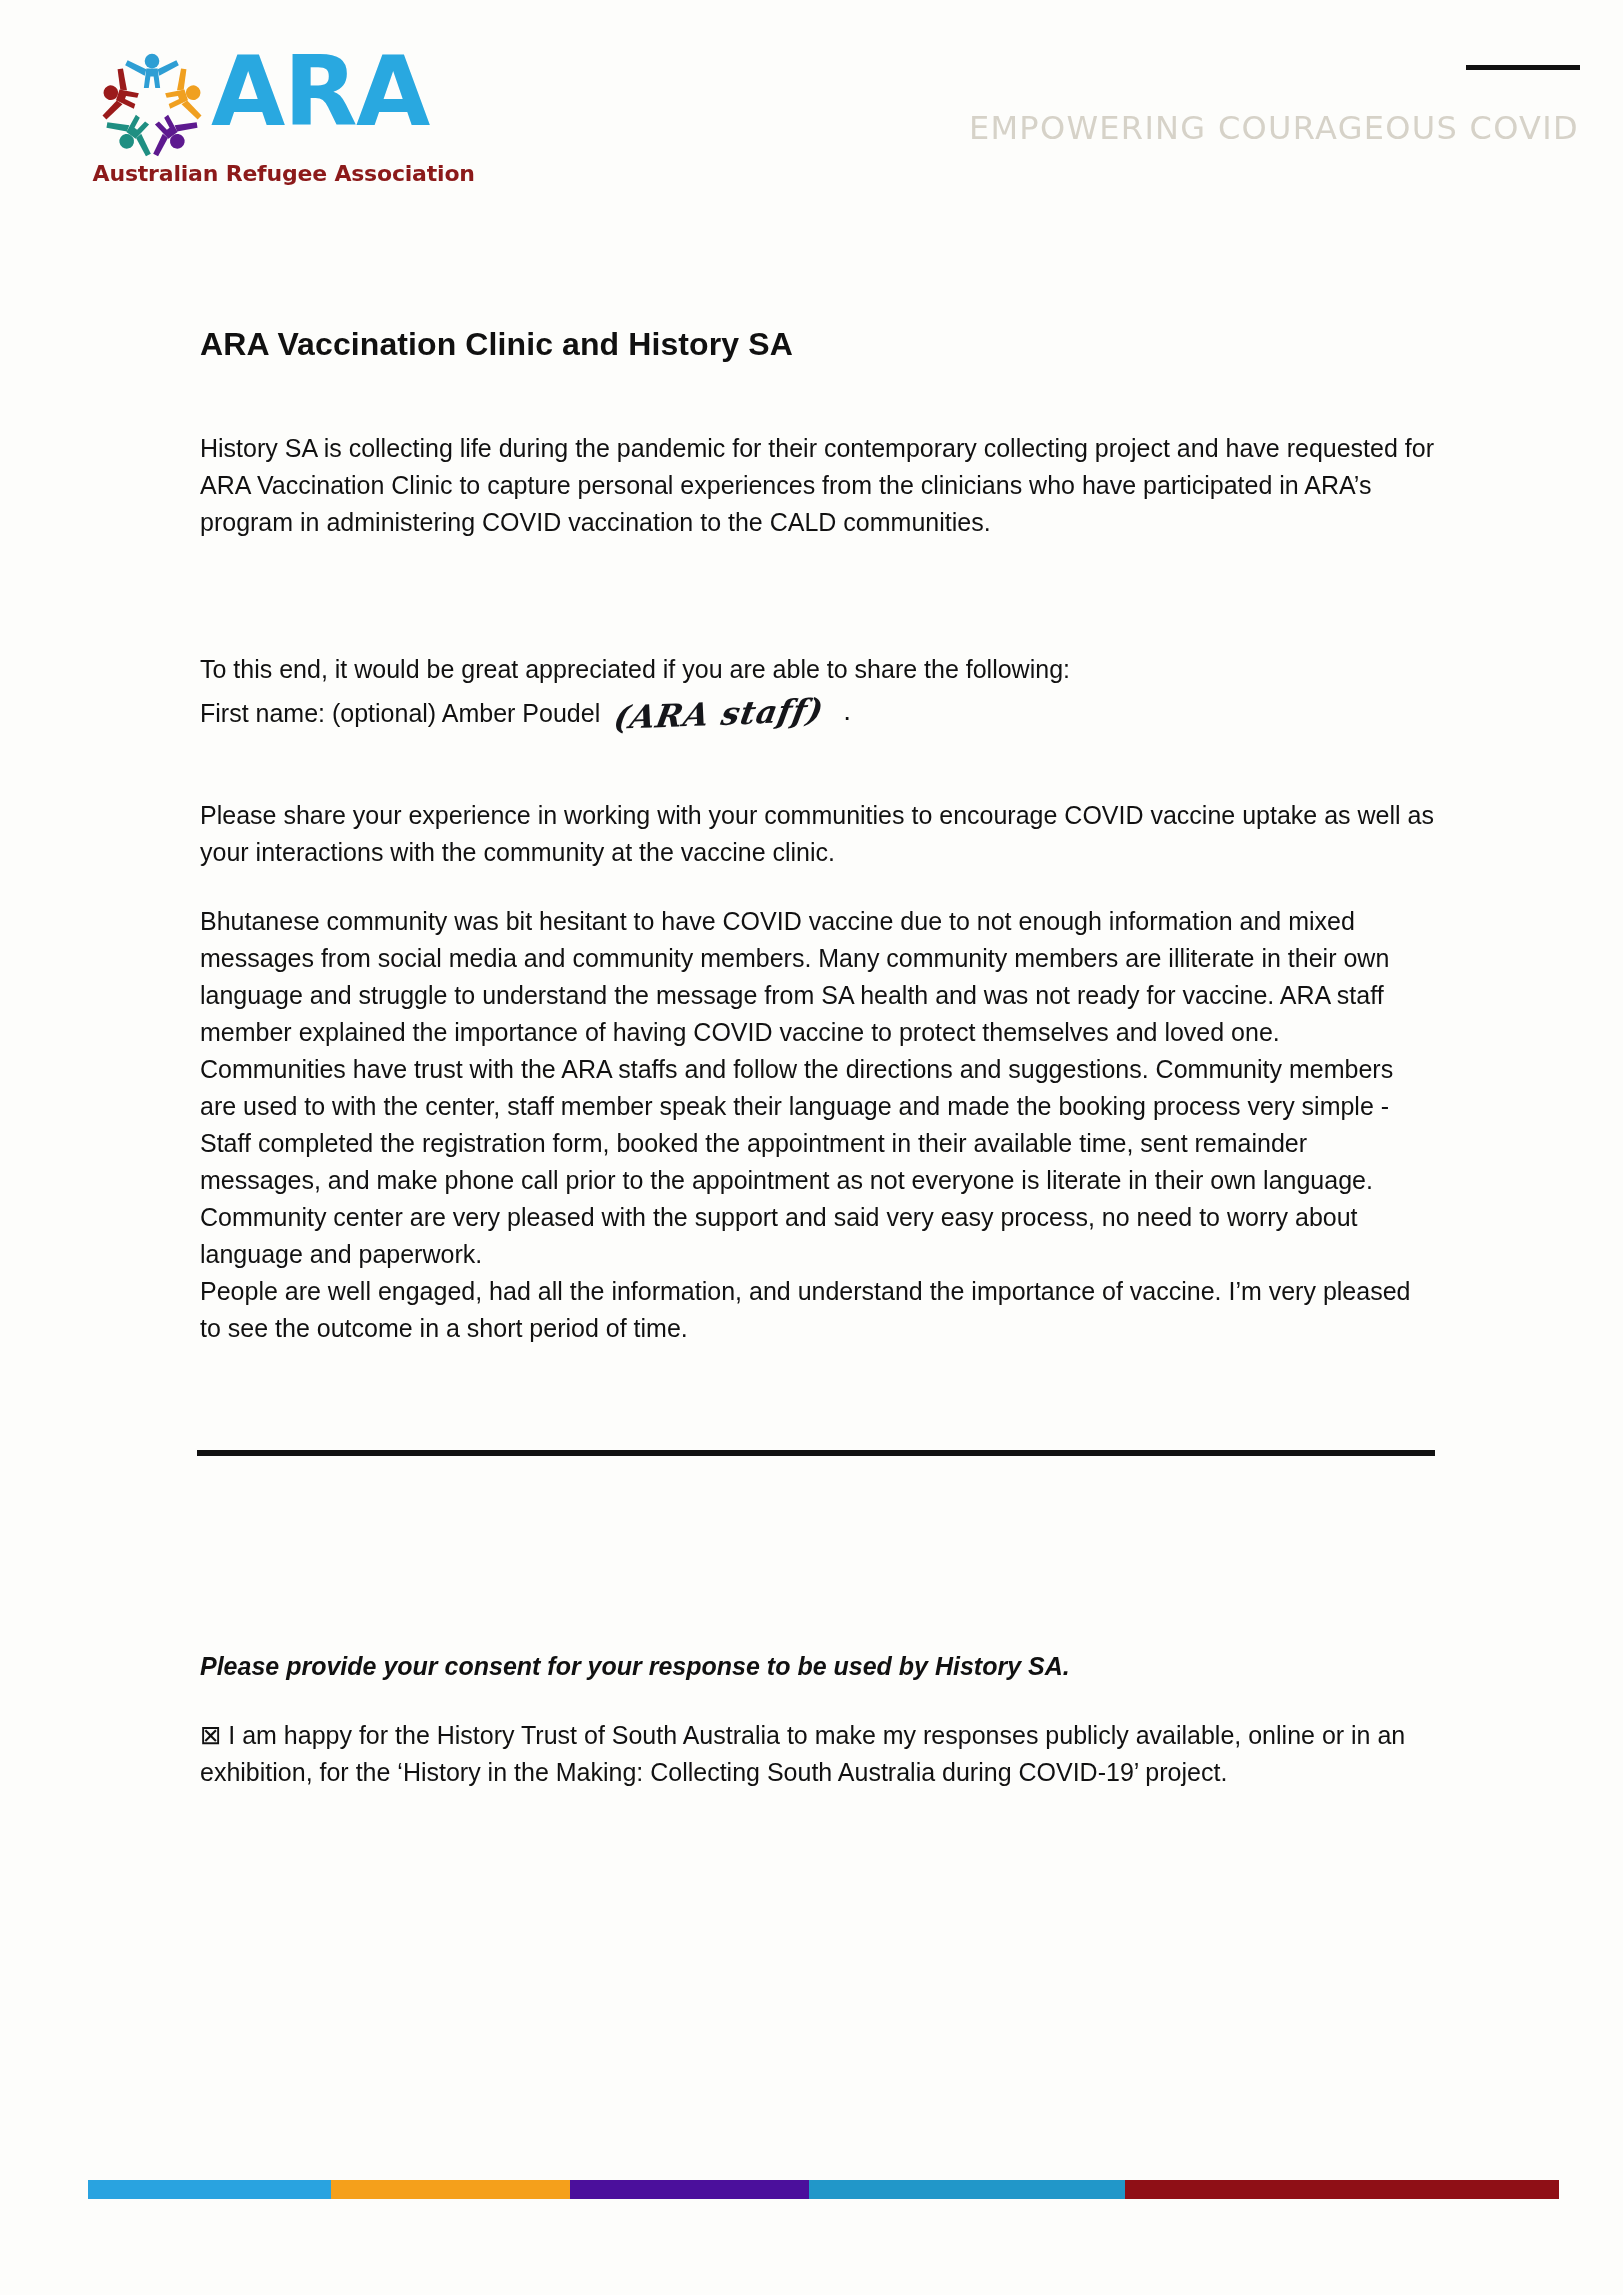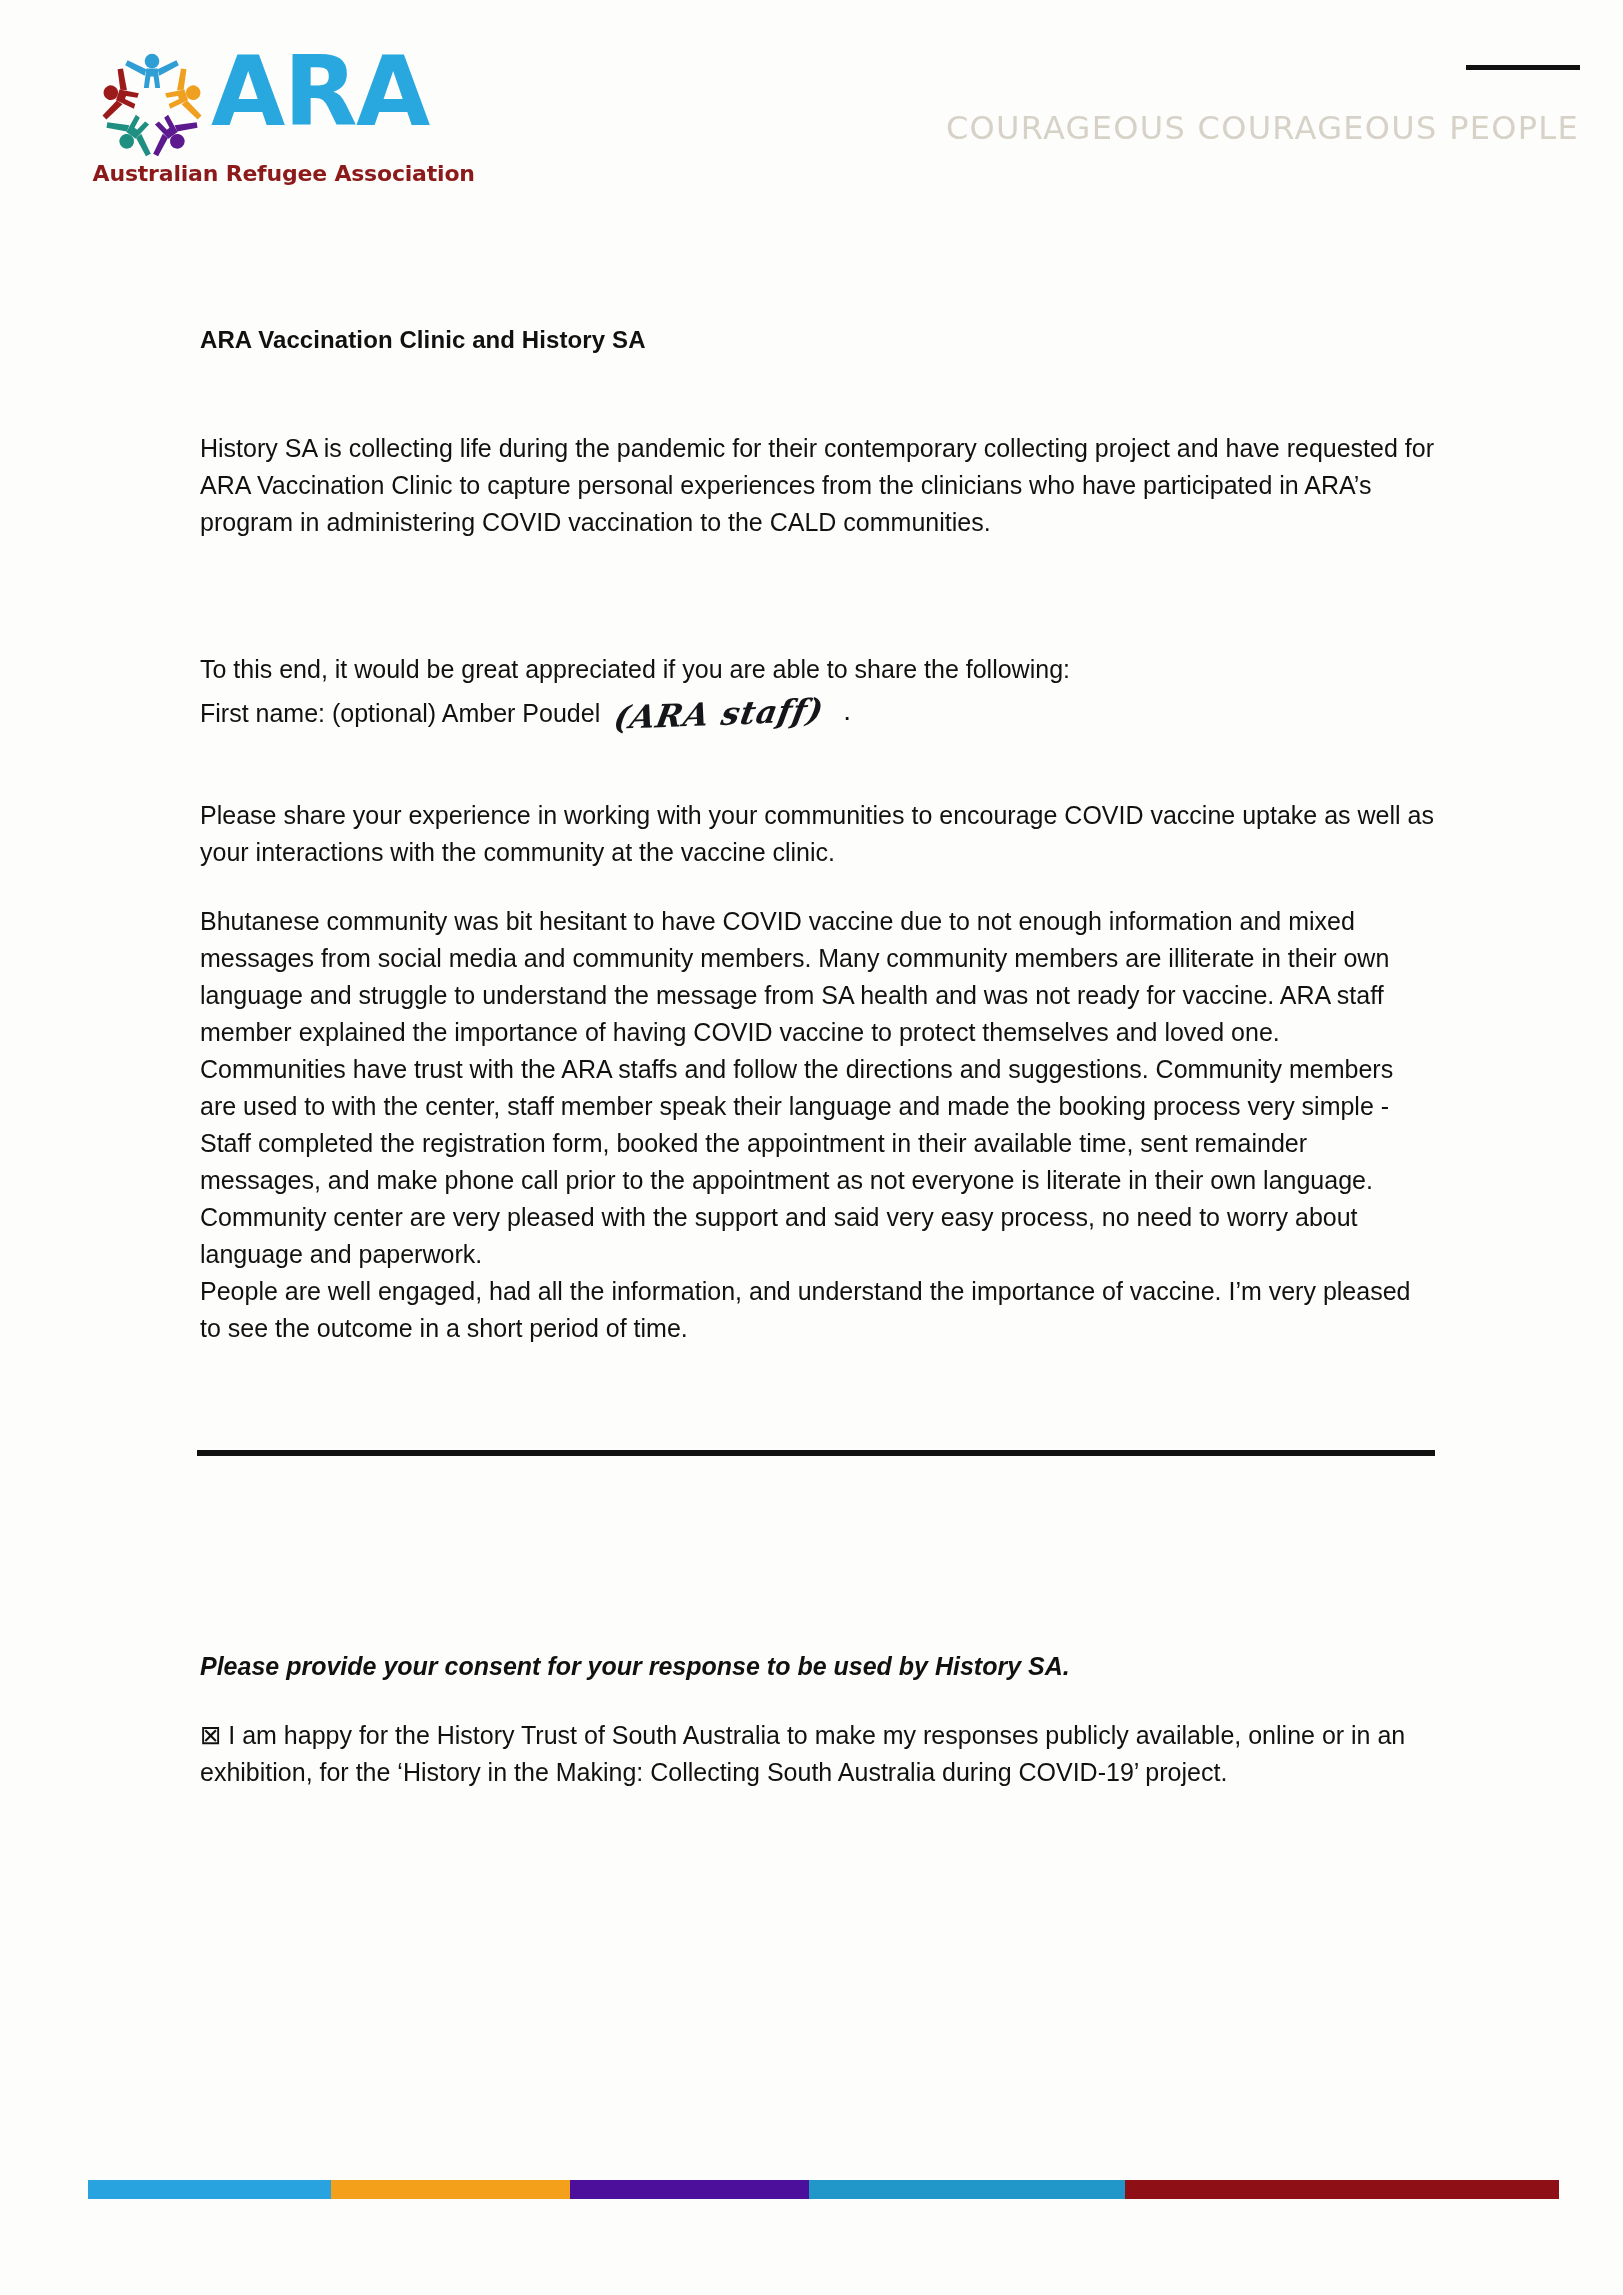--- a/index.html
+++ b/index.html
@@ -94,21 +94,21 @@
     letter-spacing: 1.3px;
     font-family: "DejaVu Sans", sans-serif;
     white-space: nowrap;
   }
 
   
   .doc-title {
     position: absolute;
     left: 200px;
     top: 326px;
-    font-size: 24px;
+    font-size: 32px;
     font-weight: bold;
     color: #111111;
     letter-spacing: 0.1px;
   }
 
   .body-text {
     position: absolute;
     left: 200px;
     width: 1234px;
     font-size: 25px;
@@ -235,21 +235,21 @@
         </g>
       </svg>
 
       <div class="logo-ara-text">ARA</div>
       <div class="logo-sub">Australian Refugee Association</div>
     </div>
 
     <div class="top-rule"></div>
 
     <div class="header-right">
-      <div class="tagline">COURAGEOUS COURAGEOUS PEOPLE</div>
+      <div class="tagline">EMPOWERING COURAGEOUS COVID</div>
     </div>
   </div>
 
   <div class="doc-title">ARA Vaccination Clinic and History SA</div>
 
   <div class="body-text p-intro">History SA is collecting life during the pandemic for their contemporary collecting project and have requested for ARA Vaccination Clinic to capture personal experiences from the clinicians who have participated in ARA’s program in administering COVID vaccination to the CALD communities.</div>
 
   <div class="body-text p-toend">To this end, it would be great appreciated if you are able to share the following:</div>
 
   <div class="body-text p-firstname">

